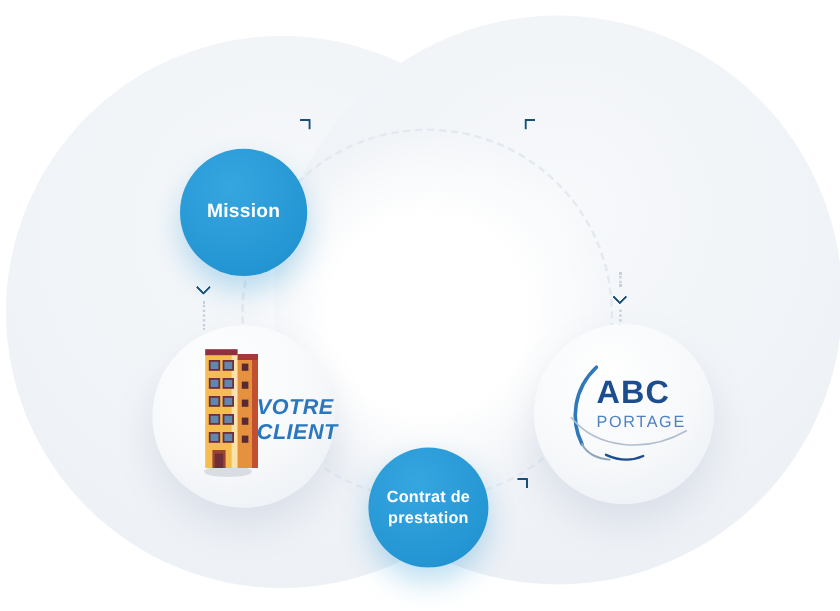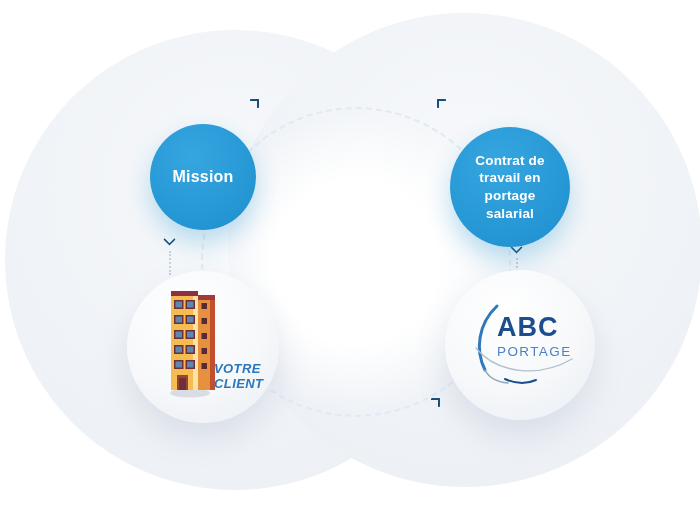--- a/index.html
+++ b/index.html
@@ -33,22 +33,22 @@
   #mission-node .step-label { font-size:16px; }
   #vous-node { left:276px; top:27px; width:152px; height:152px; }
   #contrat-travail-node { left:450px; top:127px; width:120px; height:120px; padding:0 13px; }
   #abc-node { left:445px; top:270px; width:150px; height:150px; }
   #prestation-node { left:307px; top:373px; width:100px; height:100px; padding:0 10px; }
   #client-node { left:127px; top:271px; width:152px; height:152px; }
 
   .entity-label { position:absolute; font-style:italic; font-weight:700;
     color:#2b77bd; letter-spacing:.4px; }
   #vous-label { left:84px; top:81px; font-size:15.5px; }
-  #client-label { left:87px; top:58px; font-size:13px; width:64px;
-    line-height:1.18; text-align:left;margin-top:32px; }
+  #client-label { left:87px; top:58px; font-size:18px; width:64px;
+    line-height:1.18; text-align:left; }
 
   .illus { position:absolute; }
   #person-illus { left:34px; top:16px; width:58px; height:112px; }
   #building-illus { left:36px; top:16px; width:58px; height:112px; }
 
   
   .abc-logo { position:relative; width:118px; height:86px; }
   .abc-swoosh { position:absolute; left:0; top:0; width:118px; height:86px; }
   .abc-name { position:absolute; left:36px; top:12px; font-size:27px; font-weight:700;
     color:#1b4d8f; letter-spacing:1px; line-height:1; }
@@ -89,37 +89,37 @@
   <span class="chev" id="chev-travail-abc"></span>
   <span class="chev" id="chev-prestation-abc"></span>
   <span class="chev" id="chev-prestation-client"></span>
   <span class="chev" id="chev-mission-client"></span>
 
   <div class="circle step" id="mission-node">
     <div class="step-label">Mission</div>
   </div>
 
 
-  <div class="circle step" id="contrat-travail-node">
-    <div class="step-label">Contrat de travail en portage salarial</div>
-  </div>
 
   <div class="circle entity" id="abc-node">
     <div class="abc-logo">
       <svg class="abc-swoosh" viewBox="0 0 118 86">
         <path d="M36,4 C17,22 14,48 24,68" fill="none" stroke="#2f78ba" stroke-width="3" stroke-linecap="round"></path>
         <path d="M24,68 C28,76 36,80 47,81" fill="none" stroke="#90a6ba" stroke-width="1.6" stroke-linecap="round"></path>
         <path d="M15,46 C36,72 78,76 111,57" fill="none" stroke="#b0becd" stroke-width="1.3" fill-opacity="0" stroke-linecap="round"></path>
         <path d="M44,77 C55,82 66,82 75,78" fill="none" stroke="#1b4d8f" stroke-width="2" stroke-linecap="round"></path>
       </svg>
       <div class="abc-name">ABC</div>
       <div class="abc-subname">PORTAGE</div>
     </div>
   </div>
 
+  <div class="circle step" id="prestation-node">
+    <div class="step-label">Contrat de prestation</div>
+  </div>
 
   <div class="circle entity" id="client-node">
     <svg class="illus" id="building-illus" viewBox="0 0 58 112">
       <ellipse cx="27" cy="106" rx="20" ry="4.5" fill="#d9dce2"></ellipse>
       <rect x="8" y="8" width="27" height="95" fill="#f5bc52"></rect>
       <rect x="30" y="8" width="5" height="95" fill="#fbe2a9"></rect>
       <rect x="35" y="12" width="12" height="91" fill="#e5913e"></rect>
       <rect x="47" y="12" width="5" height="91" fill="#c2502f"></rect>
       <rect x="8" y="4" width="27" height="5" fill="#8e3040"></rect>
       <rect x="35" y="8" width="17" height="5" fill="#a13a38"></rect>

